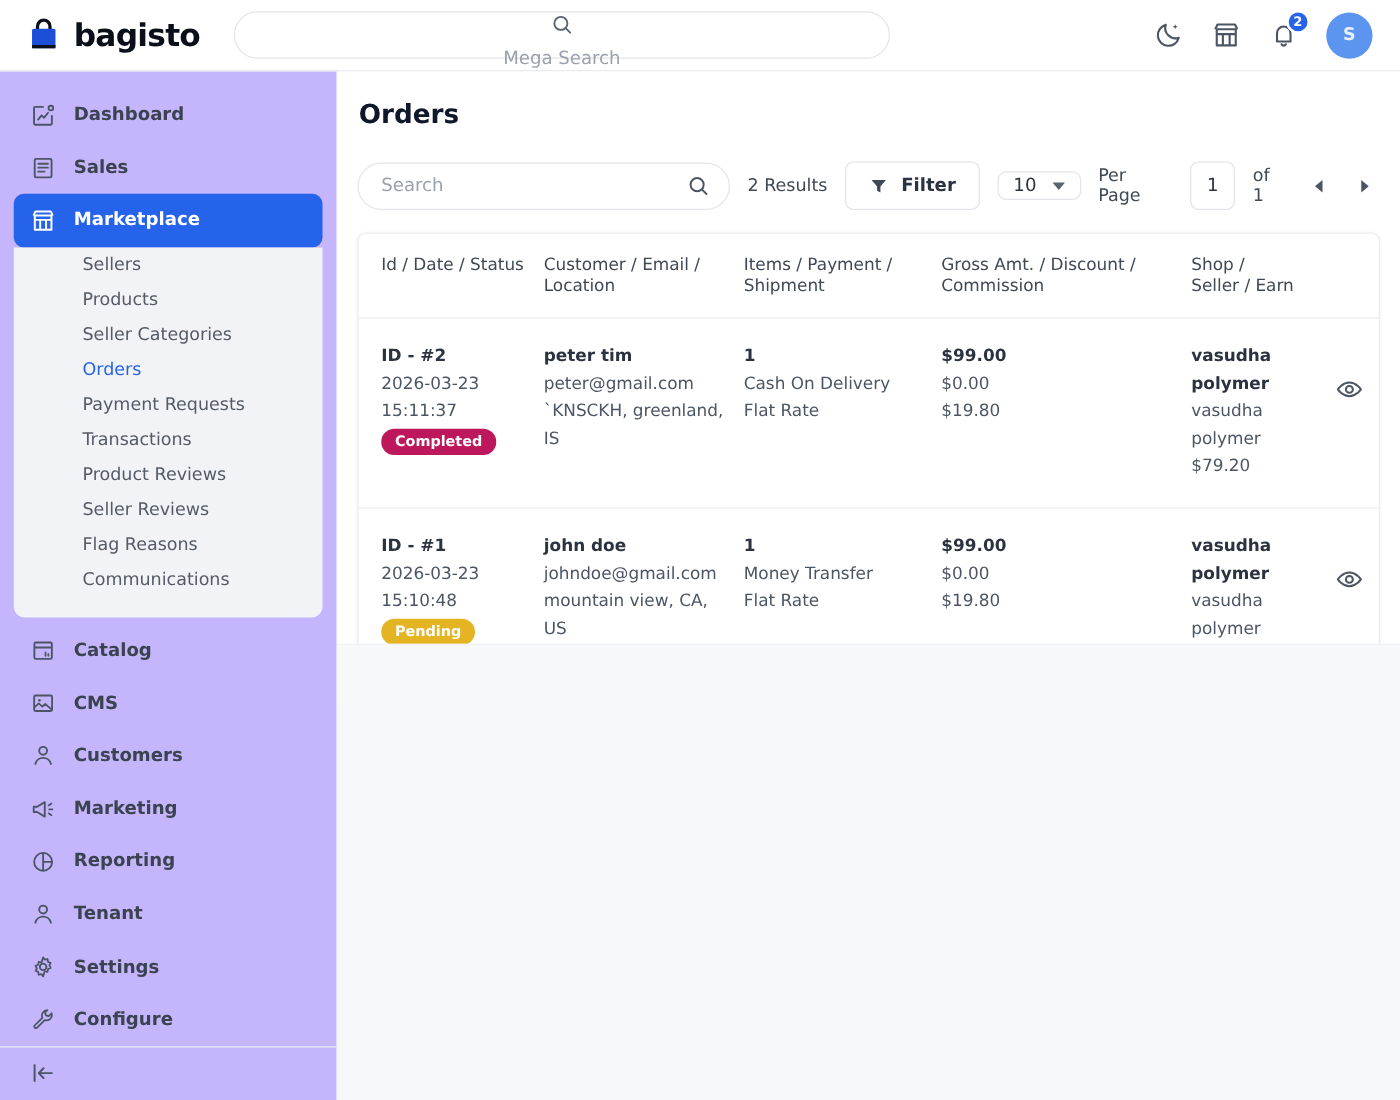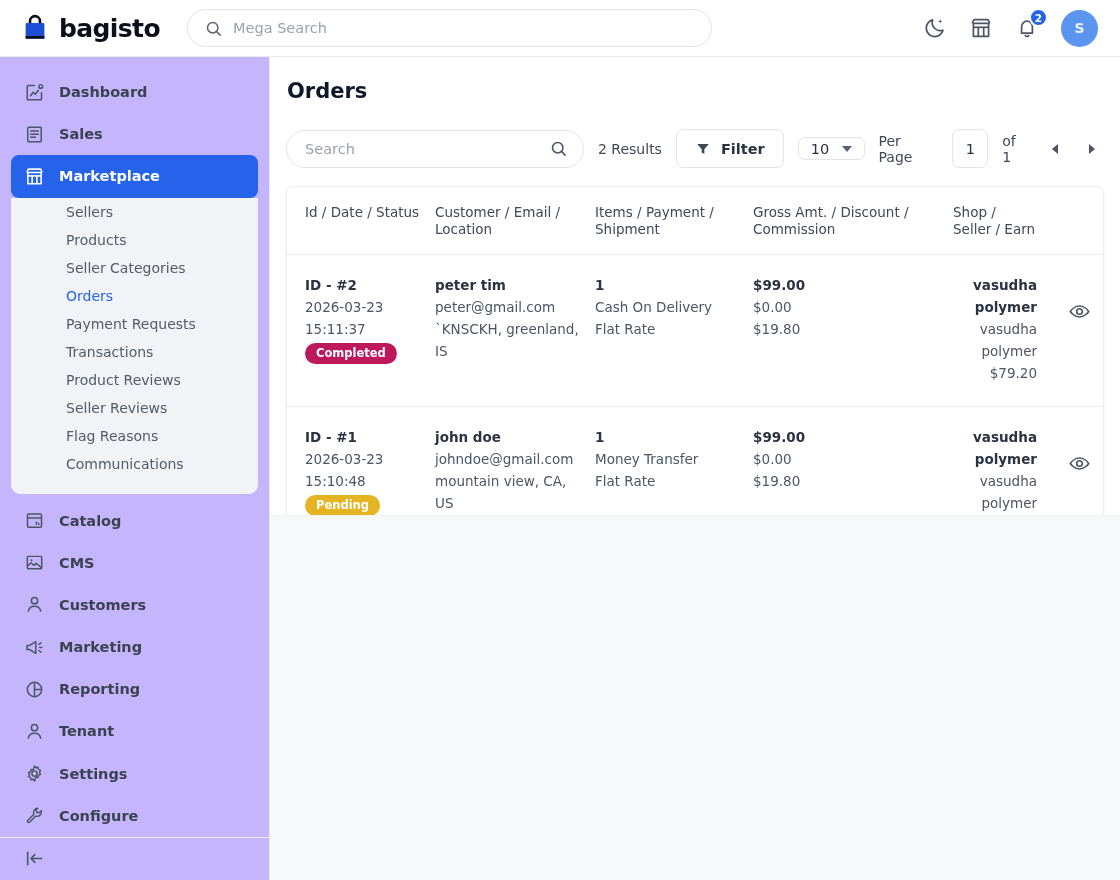--- a/index.html
+++ b/index.html
@@ -28,20 +28,21 @@
     color: #0b0f19;
     text-align: center;
   }
   .mega-search {
     margin-left: 17px;
     width: 525px; height: 38px;
     border: 1px solid #e3e5e9; border-radius: 19px;
     background: #fff;
     display: flex; align-items: center; gap: 10px;
     padding: 0 16px;
+    flex-direction: column;
   }
   .mega-search .ph { color: #9aa1ac; font-size: 14.5px; }
   .header-right { margin-left: auto; display: flex; align-items: center; gap: 22px; }
   .hicon { width: 24px; height: 24px; color: #4b5563; position: relative; cursor: pointer; display:block; }
   .bell-wrap { position: relative; display: flex; }
   .bell-badge {
     position: absolute; top: -8px; right: -9px;
     min-width: 19px; height: 19px; border-radius: 10px;
     background: #2563eb; color: #fff;
     font-size: 10.5px; font-weight: 700;
@@ -151,21 +152,21 @@
   table.grid td {
     vertical-align: top; padding: 19px 8px 22px 0;
     border-bottom: 1px solid #eceef1; font-size: 13.5px; line-height: 22px;
     color: #3f4855;
   }
   table.grid tr:last-child td { border-bottom: none; }
   .c1 { width: 148px; padding-left: 18px !important; }
   .c2 { width: 160px; }
   .c3 { width: 158px; }
   .c4 { width: 200px; }
-  .c5 { width: 92px; text-align: right; }
+  .c5 { width: 92px; }
   .c6 { width: 66px; }
   .strong { font-weight: 700; color: #2b3240; }
   .muted { color: #4b5563; }
   .badge {
     display: inline-block; border-radius: 11px; color: #fff;
     font-size: 11.5px; font-weight: 700; padding: 3px 11px 4px 11px;
     line-height: 14px; margin-top: 3px;
   }
   .badge.completed { background: #be185d; }
   .badge.pending { background: #e5b423; }

